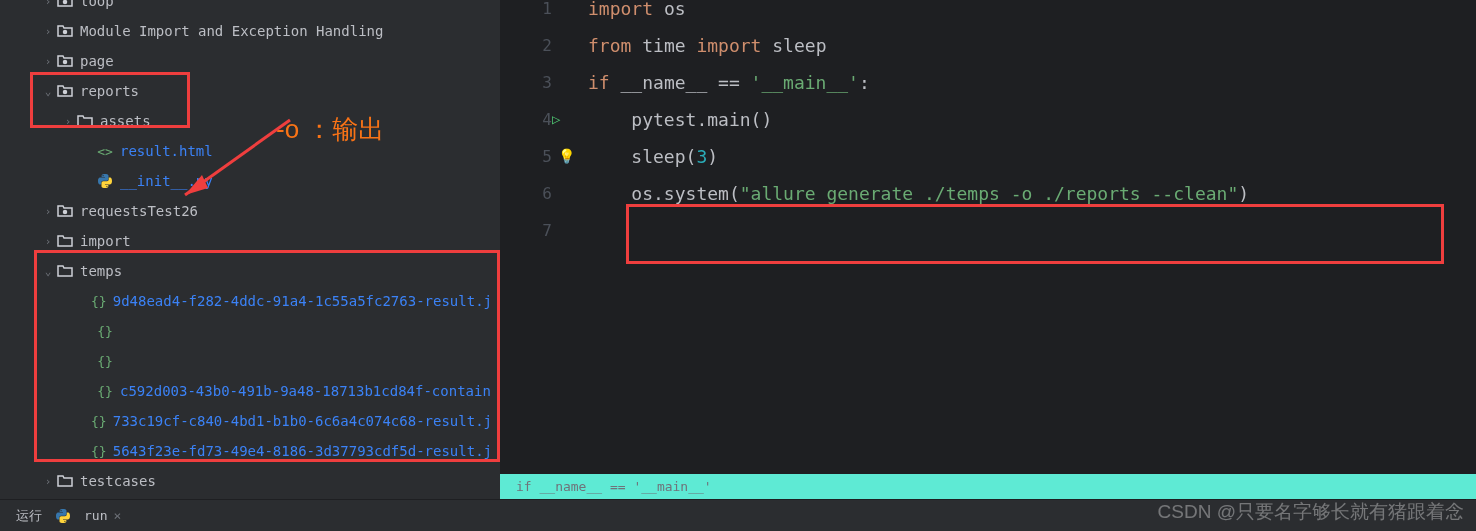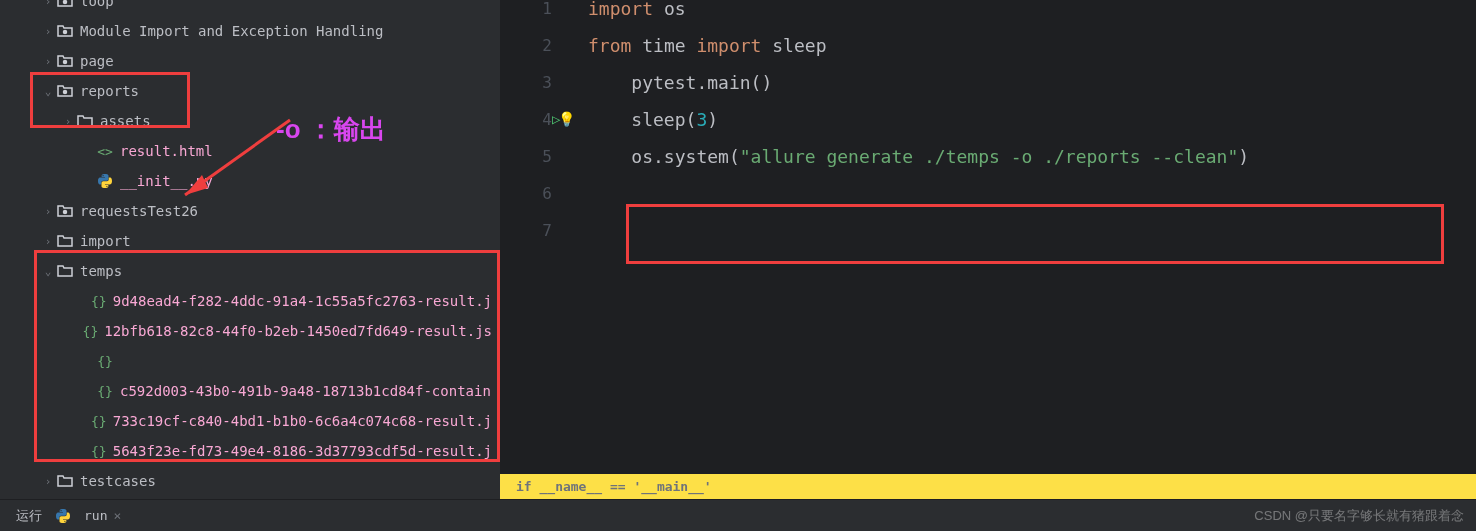--- a/index.html
+++ b/index.html
@@ -41,21 +41,21 @@
     .icon {
       width: 18px;
       display: inline-flex;
       justify-content: center;
       margin-right: 6px;
     }
     .folder-icon svg { fill: none; stroke: #ced0d6; stroke-width: 1.5; }
     .html-icon { color: #6aab73; font-size: 13px; }
     .python-icon svg { }
     .json-icon { color: #6aab73; font-size: 13px; }
-    .file-green { color: #f9a8d4; }
+    .file-green { color: #3b82f6; }
     .file-regular { color: #bcbec4; }
     .indent-1 { padding-left: 40px; }
     .indent-2 { padding-left: 60px; }
     .indent-3 { padding-left: 80px; }
     
     .editor {
       flex: 1;
       background: #1e1f22;
       display: flex;
       flex-direction: column;
@@ -91,22 +91,21 @@
     .num { color: #2aacb8; }
     .plain { color: #bcbec4; }
     
     .breadcrumb {
       height: 26px;
       line-height: 26px;
       padding-left: 16px;
       font-size: 13px;
       color: #6f737a;
       border-top: 1px solid #1e1f22;
-      background: #fde047;
-      font-weight: bold;
+      background: #5eead4;
     }
     
     .bottom-bar {
       height: 32px;
       background: #2b2d30;
       border-top: 1px solid #1e1f22;
       display: flex;
       align-items: center;
       padding-left: 16px;
       font-size: 13px;
@@ -118,36 +117,35 @@
       gap: 6px;
       color: #bcbec4;
     }
     .close-x { color: #6f737a; cursor: pointer; }
     
     .watermark {
       position: absolute;
       bottom: 6px;
       right: 12px;
       color: rgba(255,255,255,0.35);
-      font-size: 13px;
+      font-size: 19px;
       font-family: sans-serif;
     }
     
     .red-box {
       position: absolute;
       border: 3px solid #ef3e3e;
       pointer-events: none;
     }
     .red-text {
       position: absolute;
-      color: #d946ef;
+      color: #f97316;
       font-size: 26px;
       font-family: sans-serif;
       pointer-events: none;
-      font-weight: bold;
     }
     .arrow-svg { position: absolute; pointer-events: none; }
   </style>
 </head>
 <body>
 
 <div class="main-area">
   <div class="sidebar" id="tree" style="padding-top: 0px; margin-top: -14px;">
       <div class="tree-item indent-1" style="position: relative;">
         <span class="chevron">›</span>
@@ -242,21 +240,20 @@
         <span class="file-regular">temps</span>
       </div>
       <div class="tree-item indent-3" style="position: relative;">
         <span class="chevron"></span>
         <span class="icon json-icon">{}</span>
         <span class="file-green">9d48ead4-f282-4ddc-91a4-1c55a5fc2763-result.j</span>
       </div>
       <div class="tree-item indent-3" style="position: relative;">
         <span class="chevron"></span>
         <span class="icon json-icon">{}</span>
-        <span class="file-green">12bfb618-82c8-44f0-b2eb-1450ed7fd649-result.js</span>
       </div>
       <div class="tree-item indent-3" style="position: relative;">
         <span class="chevron"></span>
         <span class="icon json-icon">{}</span>
       </div>
       <div class="tree-item indent-3" style="position: relative;">
         <span class="chevron"></span>
         <span class="icon json-icon">{}</span>
         <span class="file-green">c592d003-43b0-491b-9a48-18713b1cd84f-contain</span>
       </div>
@@ -288,20 +285,21 @@
           <div class="gutter-line">2</div>
           <div class="gutter-line">3</div>
           <div class="gutter-line">4<span class="run-gutter">▷</span></div>
           <div class="gutter-line">5</div>
           <div class="gutter-line">6</div>
           <div class="gutter-line">7</div>
         </div>
       <div class="code" id="code" style="margin-top: -10px;">
           <div class="code-line"><span class="kw">import</span> <span class="plain">os</span></div>
           <div class="code-line"><span class="kw">from</span> <span class="plain">time</span> <span class="kw">import</span> <span class="plain">sleep</span></div>
+          <div class="code-line"><span class="kw">if</span> <span class="plain">__name__ == </span><span class="str">'__main__'</span><span class="plain">:</span></div>
           <div class="code-line">    <span class="plain">pytest.main()</span></div>
           <div class="code-line" style="position: relative;"><span class="bulb" style="position: absolute; left: -30px;">💡</span>    <span class="plain">sleep(</span><span class="num">3</span><span class="plain">)</span></div>
           <div class="code-line">    <span class="plain">os.system(</span><span class="str">"allure generate ./temps -o ./reports --clean"</span><span class="plain">)</span></div>
         </div>
     </div>
     <div class="breadcrumb">if __name__ == '__main__'</div>
   </div>
 </div>
 
 <div class="bottom-bar">

